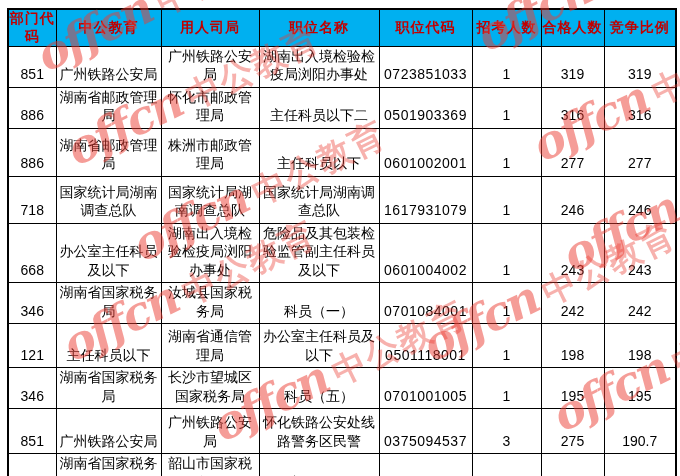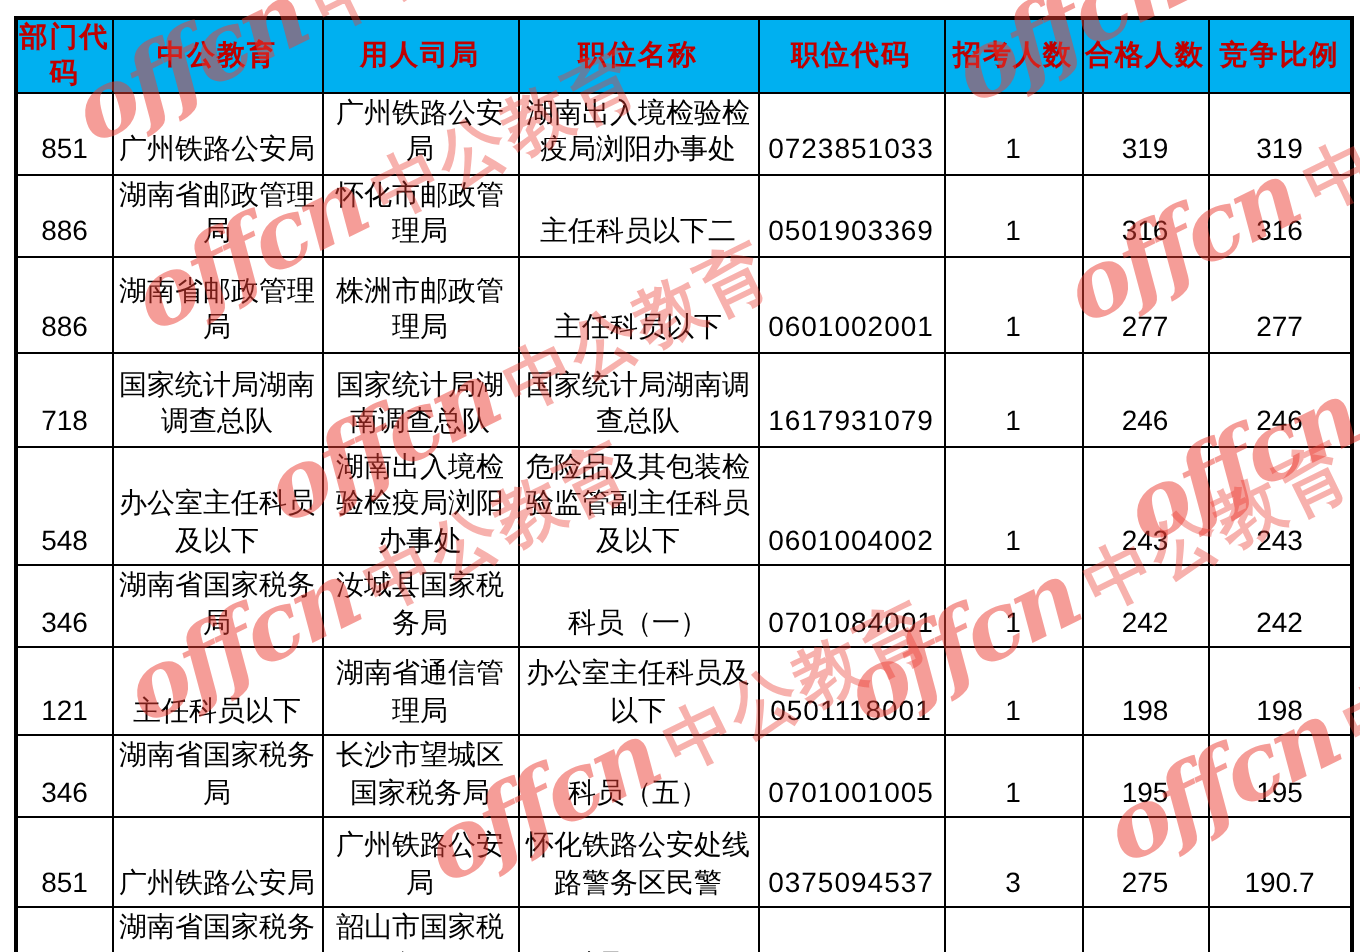--- a/index.html
+++ b/index.html
@@ -112,21 +112,21 @@
           <td class="col-0">718</td>
           <td class="col-1">国家统计局湖南调查总队</td>
           <td class="col-2">国家统计局湖南调查总队</td>
           <td class="col-3">国家统计局湖南调查总队</td>
           <td class="col-4">1617931079</td>
           <td class="col-5">1</td>
           <td class="col-6">246</td>
           <td class="col-7">246</td>
         </tr>
         <tr style="height: 55px;">
-          <td class="col-0">548</td>
+          <td class="col-0">668</td>
           <td class="col-1">办公室主任科员及以下</td>
           <td class="col-2">湖南出入境检验检疫局浏阳办事处</td>
           <td class="col-3">危险品及其包装检验监管副主任科员及以下</td>
           <td class="col-4">0601004002</td>
           <td class="col-5">1</td>
           <td class="col-6">243</td>
           <td class="col-7">243</td>
         </tr>
         <tr style="height: 40px;">
           <td class="col-0">346</td>

